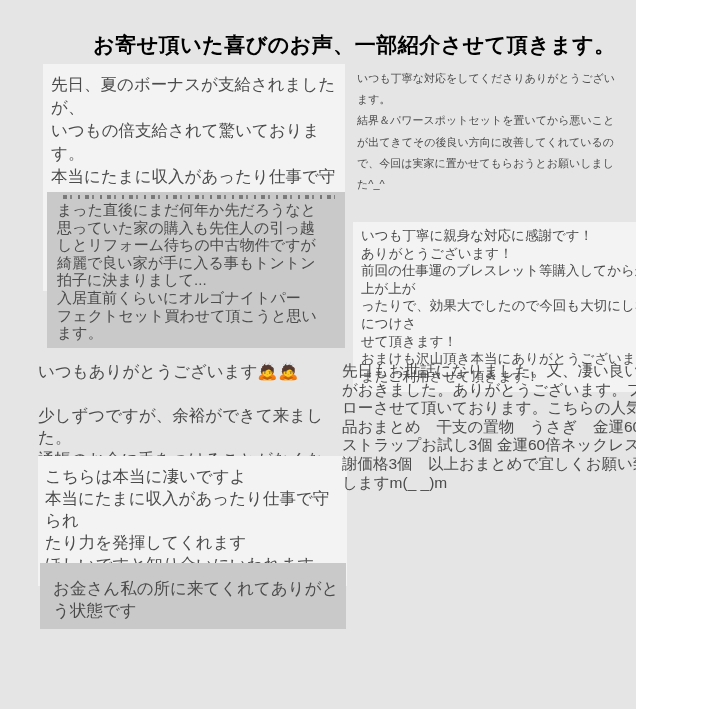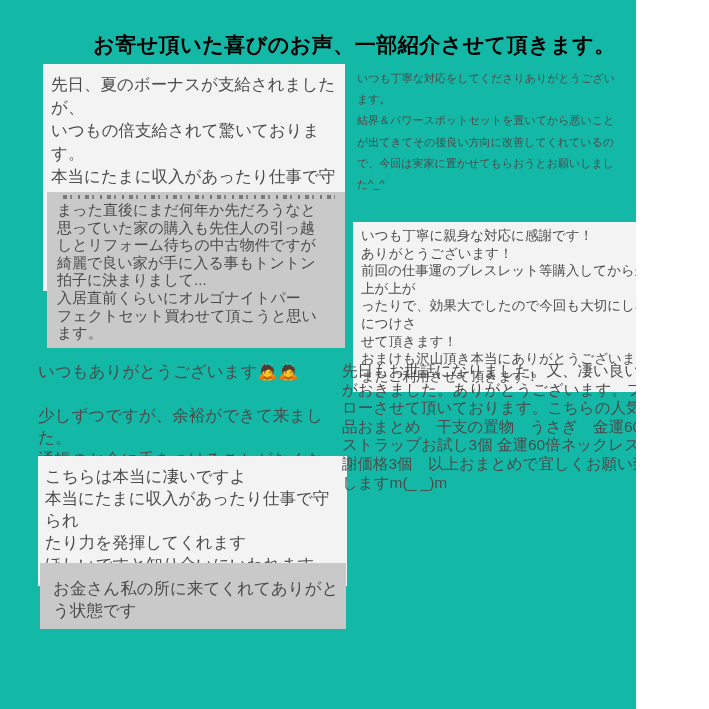--- a/index.html
+++ b/index.html
@@ -1,19 +1,19 @@
 <!DOCTYPE html>
 <html lang="ja"><head>
 <meta charset="utf-8">
 <style>
   html,body{margin:0;padding:0;background:#fff;}
   #page{
     position:relative;
     width:636px;height:709px;
-    background:#14b8a6;
+    background:#e5e5e5;
     font-family:"Liberation Sans","DejaVu Sans",sans-serif;
     overflow:hidden;
   }
   .page-title{
     position:absolute;left:0;top:31px;width:709px;
     text-align:center;
     font-size:21px;font-weight:bold;color:#000;
     letter-spacing:0.5px;
   }
   .block{

